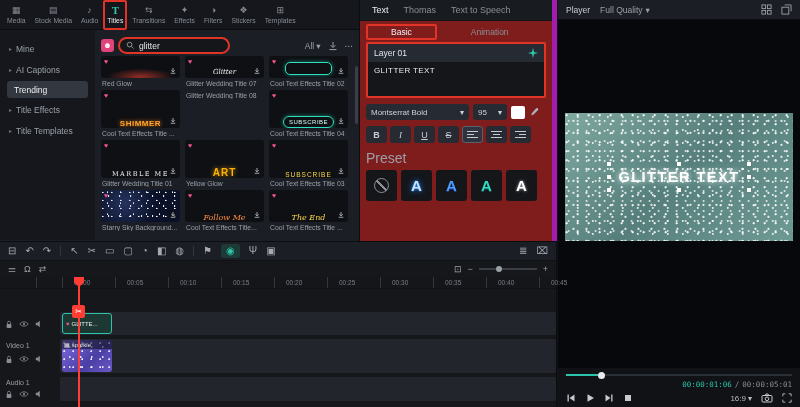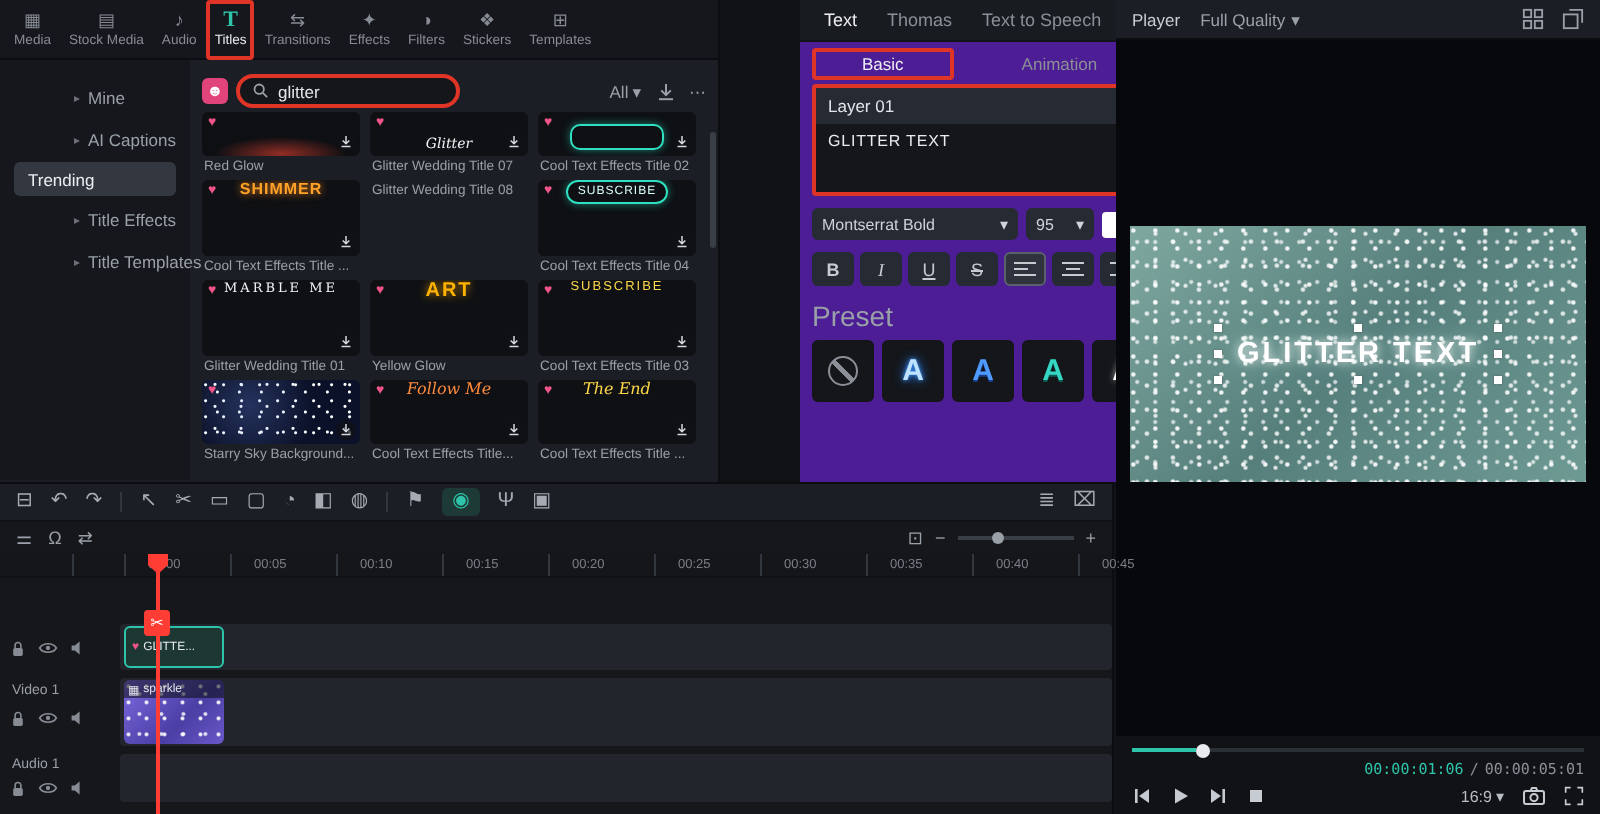--- a/index.html
+++ b/index.html
@@ -10,33 +10,33 @@
   .lib{position:absolute;left:0;top:0;width:360px;height:241px;background:#1b1e24;border-right:1px solid #0c0d10;}
   .tabbar{height:30px;background:#15171c;display:flex;align-items:center;padding:0 3px;gap:1px;border-bottom:1px solid #0c0d10;}
   .tab{position:relative;display:flex;flex-direction:column;align-items:center;justify-content:center;padding:0 4px;height:30px;color:#868b94;}
   .tab-ic{font-size:9px;line-height:11px;}
   .tab-lb{font-size:6.8px;line-height:9px;white-space:nowrap;}
   .tab.active{color:#e8eaee;}
   .tab.active .tab-ic{color:#2ec4a9;font-weight:bold;font-family:"Liberation Serif",serif;font-size:11px;}
   .tab-frame{position:absolute;inset:0;border:2px solid #e03427;border-radius:2px;pointer-events:none;}
   .lib-body{display:flex;height:210px;}
   .side{width:95px;background:#15171c;padding-top:8px;flex:none;}
-  .side-item{display:flex;align-items:center;gap:4px;height:21px;padding:0 9px;color:#9aa0a8;font-size:8.5px;white-space:nowrap;margin-left:28px;}
+  .side-item{display:flex;align-items:center;gap:4px;height:21px;padding:0 9px;color:#9aa0a8;font-size:8.5px;white-space:nowrap;}
   .side-item .chev{font-size:6px;color:#6c7077;}
   .side-item.active{background:#33373f;border-radius:3px;margin:1px 7px;color:#eceef2;height:17px;padding:0 7px;}
   .gridp{flex:1;position:relative;padding:0 6px;overflow:hidden;}
   .search-row{display:flex;align-items:center;gap:4px;height:26px;padding-top:5px;}
   .cat-ic{width:13px;height:13px;border-radius:3px;background:#e0447a;color:#fff;font-size:8px;display:flex;align-items:center;justify-content:center;flex:none;}
   .searchbox{display:flex;align-items:center;gap:4px;height:17px;width:112px;background:#14161a;border-radius:9px;padding:0 6px;border:2px solid #e03427;color:#9aa0a8;}
   .searchbox input{background:transparent;border:0;outline:0;color:#e3e6ea;font-size:8.5px;width:70px;font-family:inherit;}
   .search-right{margin-left:auto;display:flex;align-items:center;gap:7px;color:#9aa0a8;font-size:8.5px;}
   .all-dd{display:flex;align-items:center;gap:2px;}
   .grow{display:flex;gap:5px;margin-bottom:3px;}
   .cell{width:79px;}
-  .thumb{position:relative;background:#0e1014;border-radius:3px;display:flex;align-items:flex-start;justify-content:center;overflow:hidden;}
+  .thumb{position:relative;background:#0e1014;border-radius:3px;display:flex;align-items:flex-end;justify-content:center;overflow:hidden;}
   .row-a .thumb{height:22px;align-items:flex-end;padding-bottom:2px;}
   .row-b .thumb,.row-c .thumb{height:38px;}
   .row-d .thumb{height:32px;}
   .clabel{font-size:6.8px;color:#9aa0a8;white-space:nowrap;overflow:hidden;text-overflow:ellipsis;padding:2px 1px 0;}
   .heart{position:absolute;top:2px;left:3px;color:#f0558a;font-size:7px;line-height:7px;}
   .dl{position:absolute;bottom:2px;right:2px;width:10px;height:10px;border-radius:50%;background:rgba(16,18,22,.75);color:#d4d8de;display:flex;align-items:center;justify-content:center;}
   .tt{white-space:nowrap;}
   .t0{background:radial-gradient(ellipse 60% 55% at 50% 95%,rgba(255,70,50,.55),transparent 70%),#0d0f13;}
   .t1 .tt{font-family:"DejaVu Serif",serif;font-style:italic;color:#f2f4f6;font-size:7px;}
   .t2::after{content:"";position:absolute;bottom:3px;left:16px;right:16px;height:11px;border:1px solid #2ee0c0;border-radius:5px;box-shadow:0 0 4px rgba(46,224,192,.5);}
@@ -45,21 +45,21 @@
   .t5 .tt{color:#d8fff6;font-size:6px;letter-spacing:.5px;border:1px solid #2ee0c0;border-radius:6px;padding:2px 5px;box-shadow:0 0 4px rgba(46,224,192,.5);}
   .t6 .tt{font-family:"DejaVu Serif",serif;color:#f0f2f5;font-size:6.5px;letter-spacing:1.5px;}
   .t7 .tt{color:#ffb300;font-weight:bold;font-size:10px;letter-spacing:1px;text-shadow:0 0 5px rgba(255,170,0,.8);}
   .t8 .tt{color:#ffd84a;font-size:6.5px;letter-spacing:1px;}
   .t9{background:radial-gradient(circle at 30% 40%,rgba(120,150,255,.25),transparent 55%),radial-gradient(circle at 20% 30%,#fff 0 .5px,transparent 1px),radial-gradient(circle at 70% 60%,#fff 0 .5px,transparent 1px),radial-gradient(circle at 50% 20%,#fff 0 .5px,transparent 1px),#0a1128;background-size:100% 100%,9px 8px,11px 10px,13px 11px,100% 100%;}
   .t10 .tt{font-family:"DejaVu Serif",serif;font-style:italic;color:#ff8a3c;font-size:8px;}
   .t11 .tt{font-family:"DejaVu Serif",serif;font-style:italic;color:#ffd84a;font-size:8px;}
   .gscroll{position:absolute;right:1px;top:36px;width:3px;height:58px;background:#3a3f47;border-radius:2px;}
 
   
-  .tpanel{position:absolute;left:360px;top:0;width:197px;height:241px;background:#4c1d95;border-right:5px solid #a21caf;padding:0 6px;margin-left:40px;}
+  .tpanel{position:absolute;left:360px;top:0;width:197px;height:241px;background:#7f1d1d;border-right:5px solid #a21caf;padding:0 6px;}
   .tp-tabs{display:flex;gap:15px;align-items:center;height:21px;border-bottom:1px solid #121419;margin:0 -6px;padding:0 12px;background:#181b20;}
   .tp-tab{color:#8b8f97;font-size:9px;}
   .tp-tab.active{color:#eceef2;}
   .tp-subtabs{display:flex;gap:11px;align-items:center;height:21px;}
   .tp-subtab{color:#8b8f97;font-size:8.5px;padding:1px 23px;}
   .tp-subtab.active{color:#eceef2;}
   .tp-subtab.framed{border:2px solid #e03427;border-radius:2px;}
   .bookmark{margin-left:auto;color:#9aa0a8;}
   .layer-box{border:2px solid #e03427;border-radius:2px;}
   .layer-row{display:flex;align-items:center;height:18px;background:#262a33;padding:0 6px;color:#e2e5ea;font-size:8.5px;}

